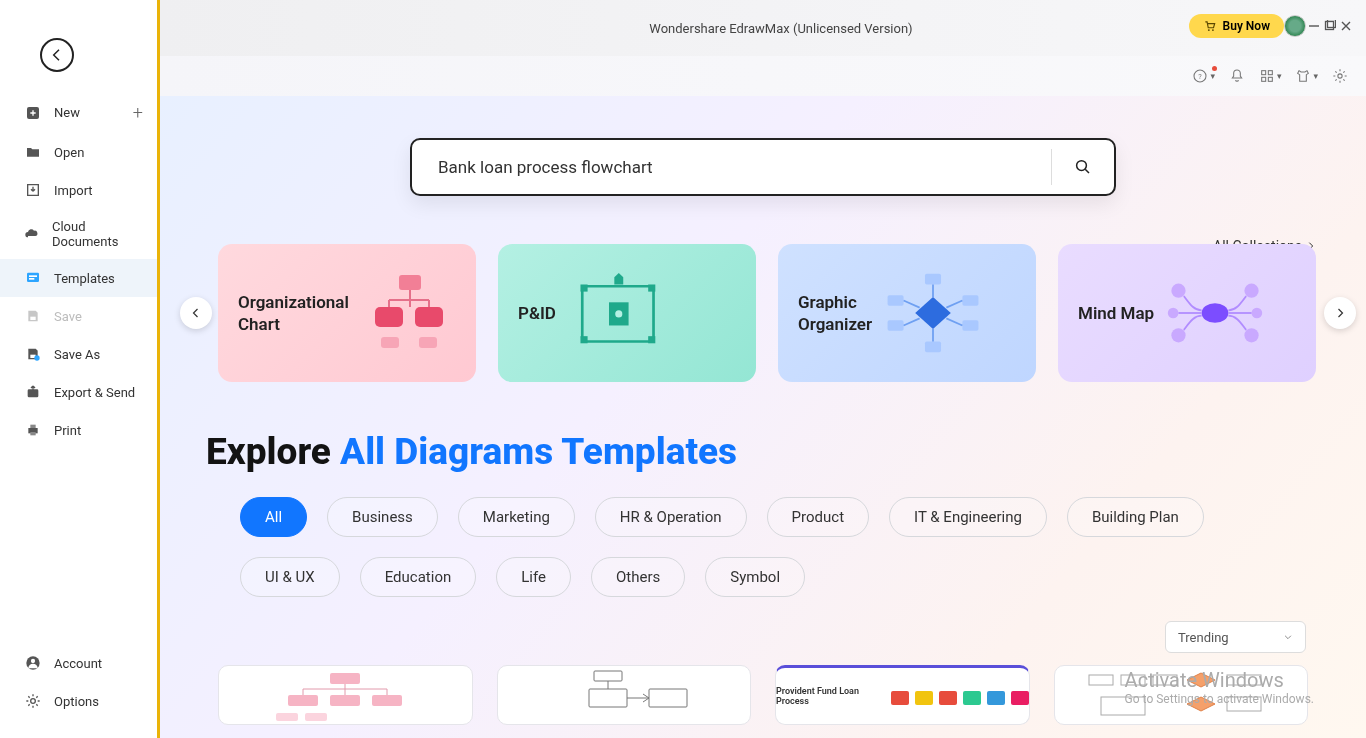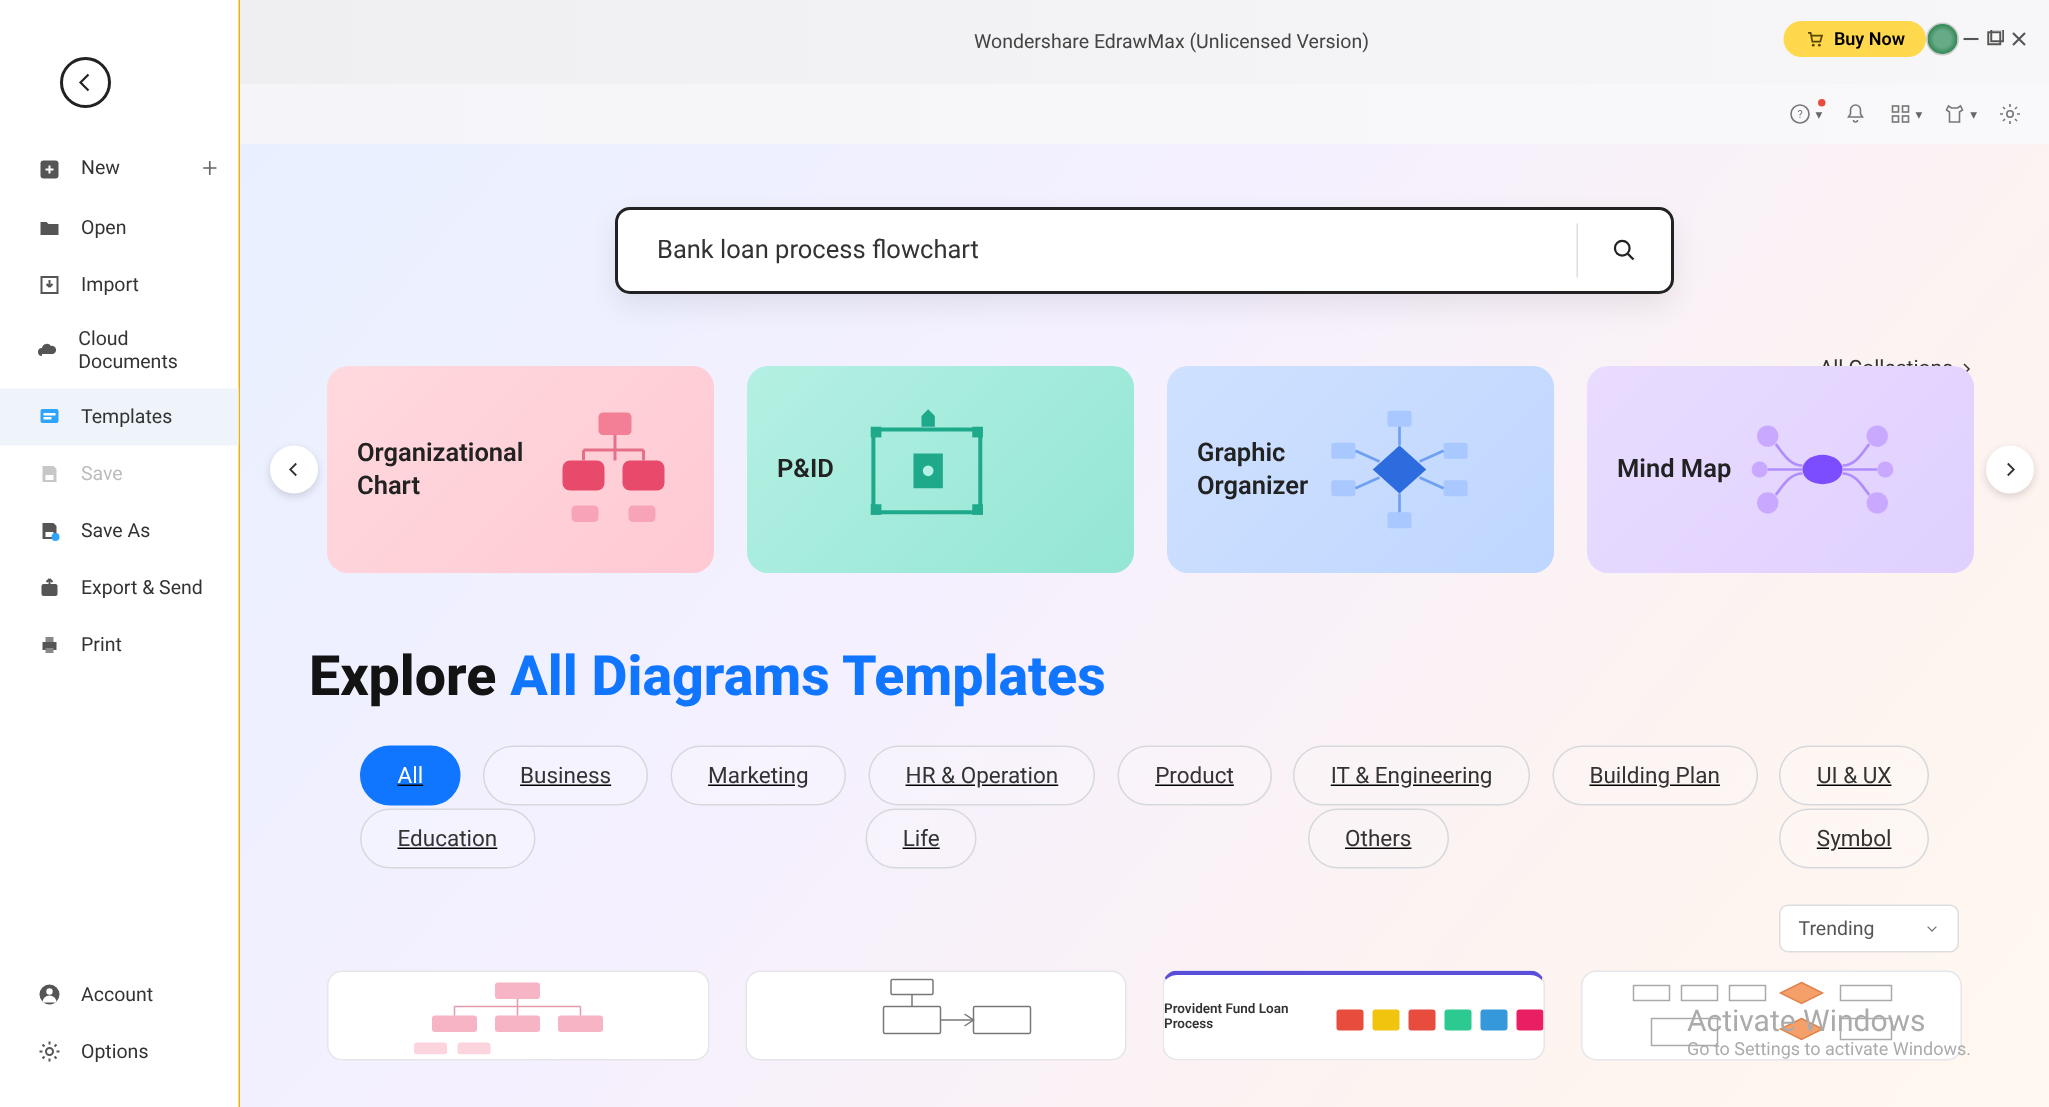--- a/index.html
+++ b/index.html
@@ -1,19 +1,19 @@
 <!DOCTYPE html>
 <html><head>
 <meta charset="utf-8">
 <style>
 * { margin:0; padding:0; box-sizing:border-box; font-family:-apple-system,BlinkMacSystemFont,"Segoe UI",Roboto,sans-serif; }
 body { width:1366px; height:738px; background:#f7f8fa; overflow:hidden; position:relative; }
 
 
-.sidebar { position:absolute; left:0; top:0; width:160px; height:738px; background:#fff; border-right:1px solid #eab308; display:flex; flex-direction:column; }
+.sidebar { position:absolute; left:0; top:0; width:160px; height:738px; background:#fff; border-right:3px solid #eab308; display:flex; flex-direction:column; }
 .back-btn { width:34px; height:34px; border:2px solid #222; border-radius:50%; display:flex; align-items:center; justify-content:center; margin:38px 0 20px 40px; cursor:pointer; }
 .sidebar-list { flex:1 1 auto; }
 .side-item { display:flex; align-items:center; gap:12px; padding:10px 14px 10px 24px; font-size:13px; color:#333; cursor:pointer; position:relative; }
 .side-item.disabled { color:#bcbcbc; cursor:default; }
 .side-item.active { background:#eef4fa; }
 .side-item .ic { width:18px; height:18px; display:flex; align-items:center; justify-content:center; }
 .plus-right { margin-left:auto; font-size:18px; color:#666; font-weight:300; }
 .sidebar-bottom { padding-bottom:18px; }
 
 
@@ -55,27 +55,27 @@
 .card.blue { background:linear-gradient(135deg,#cfe1ff,#bfd6ff); }
 .card.purple{ background:linear-gradient(135deg,#e9dcff,#dfd0ff); }
 .card-label { font-size:17px; font-weight:600; color:#222; line-height:1.3; }
 .card-art { width:98px; height:98px; display:flex; align-items:center; justify-content:center; }
 
 
 .explore { margin-top:48px; font-size:37px; font-weight:800; color:#131313;padding-left:46px; }
 .explore .blue { color:#1176ff; }
 
 
-.pills { display:flex; flex-wrap:wrap; justify-content:space-between; gap:2px; margin-top:24px; padding:0 80px;text-decoration:underline; }
+.pills { display:flex; flex-wrap:wrap; justify-content:flex-start; gap:20px; margin-top:24px; padding:0 80px; }
 .pill { padding:10px 24px; border:1px solid #d6d8dc; border-radius:22px; font-size:15px; color:#333; cursor:pointer; background:#fff3; }
 .pill.active { background:#1176ff; color:#fff; border-color:#1176ff; }
 
 
 .sort-wrap { display:flex; justify-content:flex-end; padding:24px 60px 0 0; }
-.sort-sel { width:120px; height:32px; border:1px solid #ddd; border-radius:6px; background:#fff; display:flex; align-items:center; justify-content:space-between; padding:0 12px; font-size:13px; color:#555; cursor:pointer; }
+.sort-sel { width:141px; height:32px; border:1px solid #ddd; border-radius:6px; background:#fff; display:flex; align-items:center; justify-content:space-between; padding:0 12px; font-size:13px; color:#555; cursor:pointer; }
 
 
 .results { display:flex; gap:24px; padding:12px 58px 0 58px; }
 .rcard { width:256px; height:60px; background:#fff; border:1px solid #e5e5ea; border-radius:10px; overflow:hidden; cursor:pointer; display:flex; align-items:center; justify-content:center; }
 .rcard.pv { border-top:3px solid #5a4fd9; padding-top:4px; flex-direction:row;}
 .rcard.pv .tiny-title { font-size:9px; font-weight:600; color:#333; margin-bottom:4px;}
 .boxes { display:flex; gap:6px; }
 .bx { width:18px; height:14px; border-radius:2px; }
 
 

